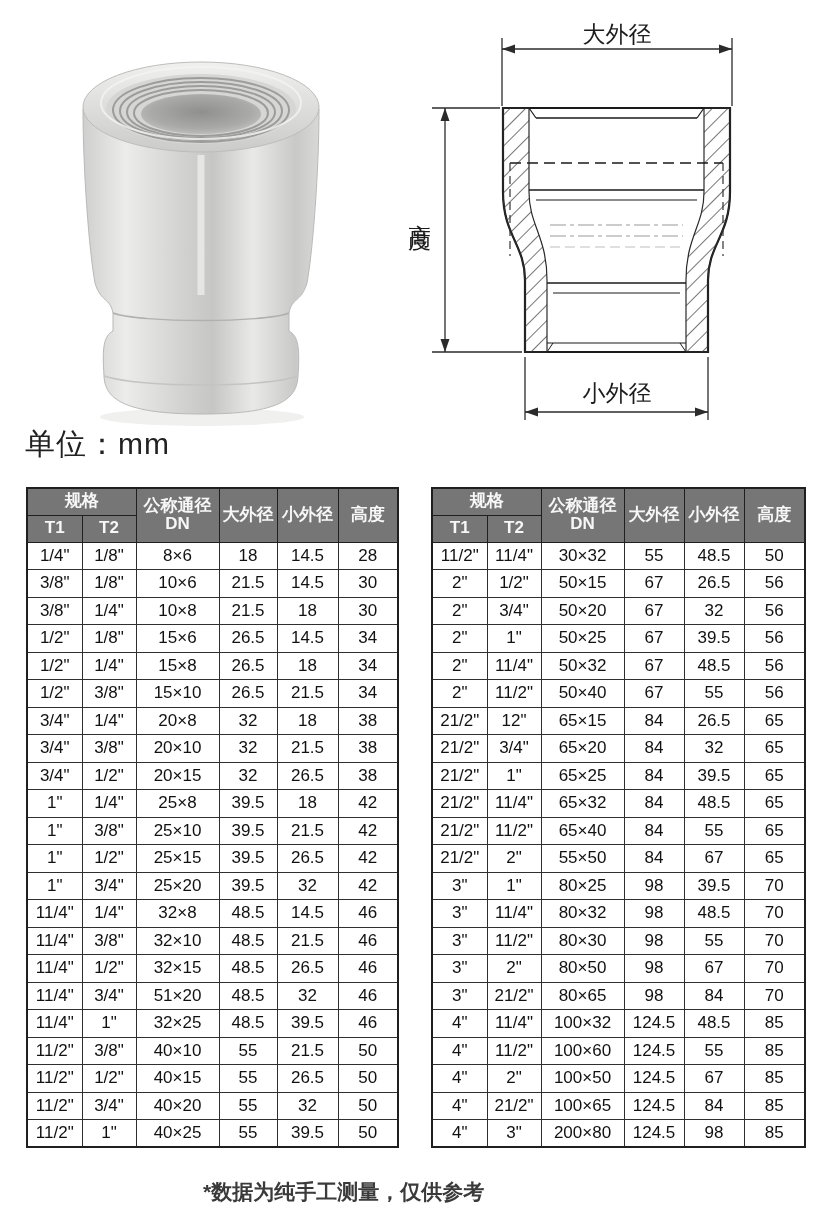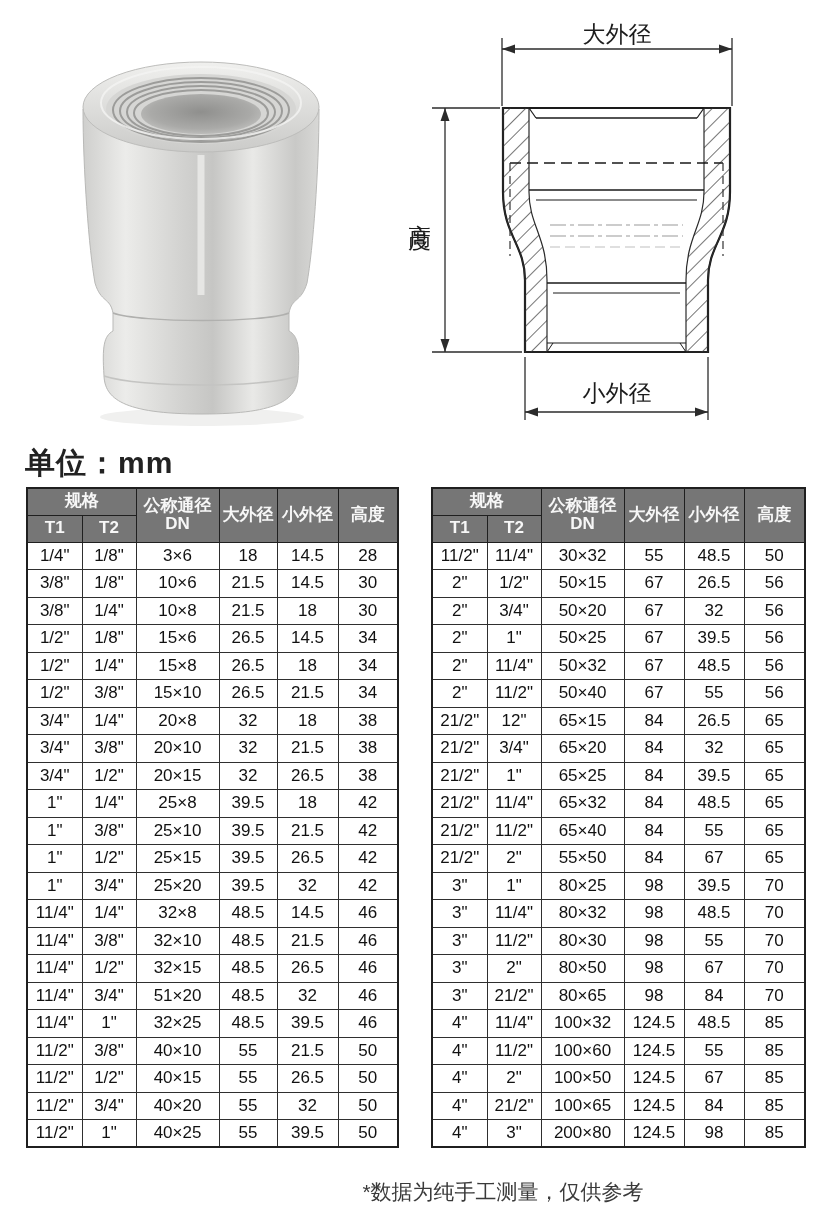--- a/index.html
+++ b/index.html
@@ -12,22 +12,22 @@
 
   
   .photo { position:absolute; left:80px; top:45px; width:245px; height:385px; }
 
   
   .drawing { position:absolute; left:400px; top:0px; width:410px; height:436px; }
   .drawing text { font-family:"Liberation Sans", sans-serif; fill:#1c1c1c; font-size:23px; }
 
   
   .unit-heading {
-    position:absolute; left:25px; top:443px;
-    font-size:30px; font-weight:700; color:#222; letter-spacing:1px;
+    position:absolute; left:25px; top:424px;
+    font-size:30px; font-weight:400; color:#222; letter-spacing:1px;
   }
 
   
   table.spec {
     position:absolute; top:487px; border-collapse:collapse;
     table-layout:fixed; background:#fff;
     border:2px solid #1f1f1f;
     font-size:17px;
   }
   table.spec.left  { left:26px;  width:371px; }
@@ -37,21 +37,21 @@
     border:1px solid #1f1f1f; height:27px; line-height:1.1;
     text-align:center; vertical-align:middle; font-size:17px;
   }
   table.spec th .two-line span { display:block; }
   table.spec td {
     border:1px solid #2f2f2f; height:27.5px; text-align:center;
     vertical-align:middle; color:#111; white-space:nowrap;
   }
   .footnote {
     position:absolute; right:18px; top:1178px; width:600px;
-    text-align:center; font-size:21px; color:#3a3a3a; font-weight:400;
+    text-align:left; font-size:21px; color:#3a3a3a; font-weight:700;
   }
 </style>
 </head>
 <body>
 
 <div class="stage">
 
   <svg class="photo" viewBox="0 0 245 385">
     <defs>
       <linearGradient id="metalBody" x1="0" y1="0" x2="1" y2="0">
@@ -185,21 +185,21 @@
       </tr>
       <tr>
         <th>T1</th>
         <th>T2</th>
       </tr>
     </thead>
     <tbody>
         <tr>
           <td>1/4"</td>
           <td>1/8"</td>
-          <td>3×6</td>
+          <td>8×6</td>
           <td>18</td>
           <td>14.5</td>
           <td>28</td>
         </tr>
         <tr>
           <td>3/8"</td>
           <td>1/8"</td>
           <td>10×6</td>
           <td>21.5</td>
           <td>14.5</td>

